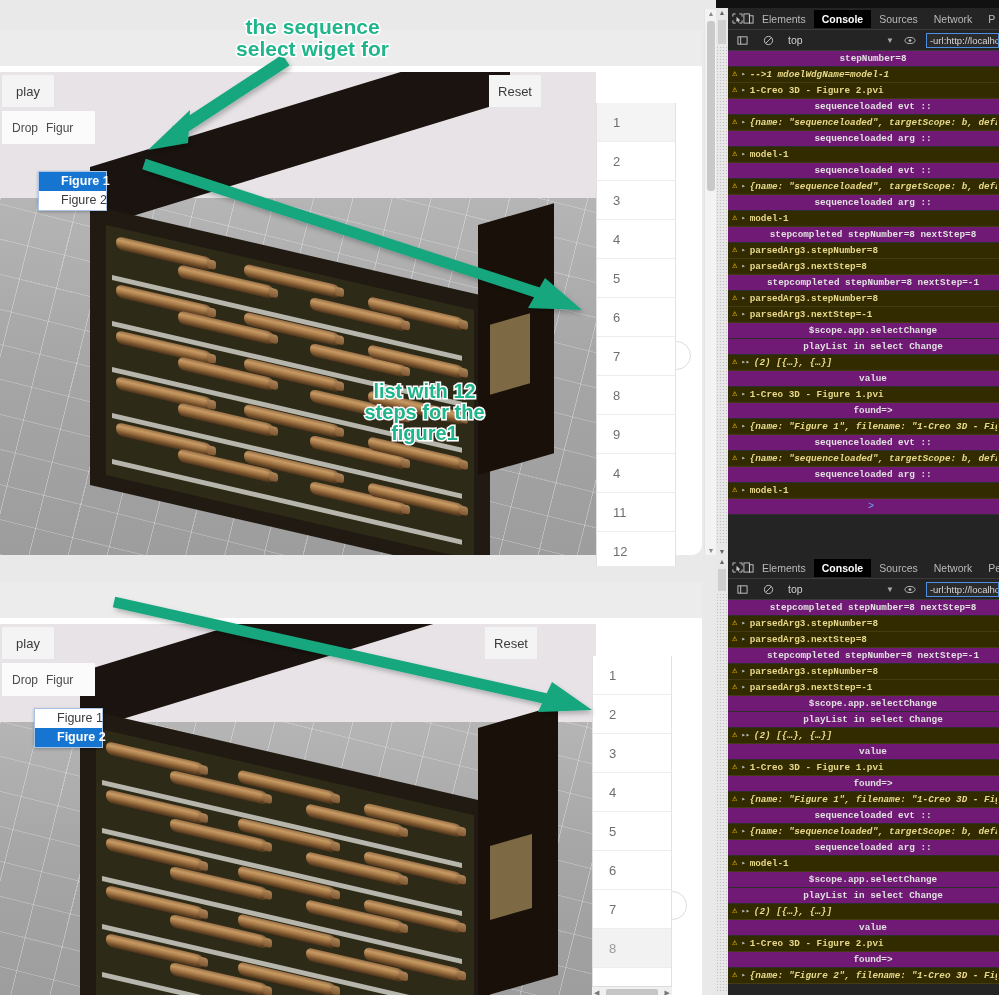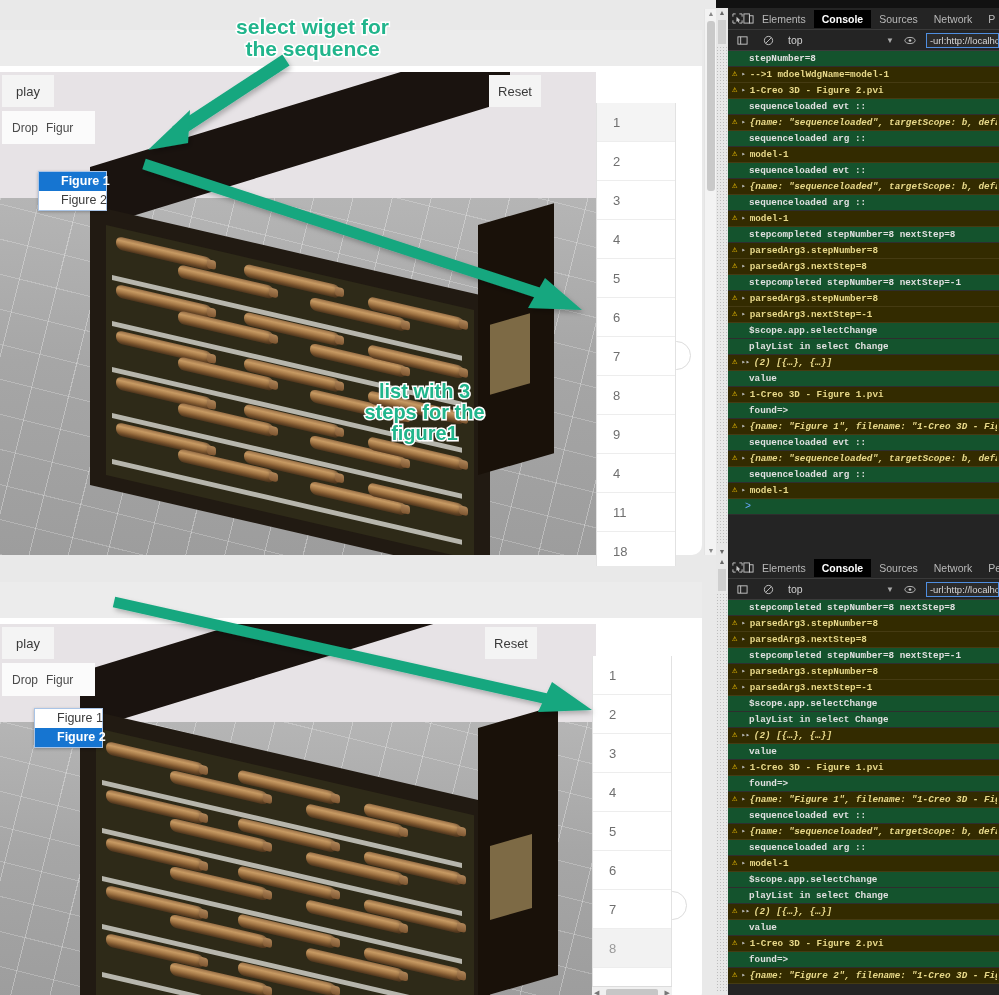--- a/index.html
+++ b/index.html
@@ -191,21 +191,21 @@
   .dt-log { position:absolute; left:0; right:0; overflow:hidden; }
   .logrow {
     display:flex; align-items:flex-start; gap:4px;
     padding:1px 2px 1px 4px;
     font-family:"Liberation Mono", monospace;
     font-size:9.3px; line-height:13px;
     border-bottom:1px solid #2e2e2e;
     min-height:14px;
   }
   .logrow.warn { background:#332b00; color:#e8d98a; border-bottom:1px solid #453b12; }
-  .logrow.plain { background:#14532d; color:#e0e0e0; }
+  .logrow.plain { background:#701a75; color:#e0e0e0;justify-content:center; }
   .logrow .warnico { color:#f0c000; font-size:9px; line-height:12px; }
   .logrow .tri { color:#bdbdbd; font-size:7px; line-height:13px; }
   .logrow .txt { white-space:nowrap; overflow:hidden; }
   .ital { font-style:italic; }
   .prompt { color:#6aa9ff; font-family:"Liberation Mono", monospace; font-size:10px; }
 
   
   .anno-text {
     position:absolute; color:#21b58c; font-weight:bold;
     font-family:"Liberation Sans", sans-serif;
@@ -305,21 +305,21 @@
         <div class="step">2</div>
         <div class="step">3</div>
         <div class="step">4</div>
         <div class="step">5</div>
         <div class="step">6</div>
         <div class="step">7</div>
         <div class="step">8</div>
         <div class="step">9</div>
         <div class="step">4</div>
         <div class="step">11</div>
-        <div class="step">18</div>
+        <div class="step">12</div>
       </div>
 
       <div class="circle-btn" style="left:676px; top:311px; width:29px; height:29px;"></div>
     </div>
 
     <div class="page-scrollbar" style="left:704px; top:9px; height:546px;">
       <div class="pcap" style="top:1px;">▲</div>
       <div class="pthumb" style="top:12px; height:170px;"></div>
       <div class="pcap" style="bottom:1px;">▼</div>
     </div>
@@ -470,21 +470,21 @@
         <span class="dt-filter">-url:http://localhost:30</span>
       </div>
       <div class="dt-log" id="dt-log-top" style="top:43px; bottom:0;">
           <div class="logrow plain">
             <span style="width: 9px;"></span>
             <span class="txt" style="font-weight: bold; padding-left: 4px;">stepNumber=8</span>
           </div>
           <div class="logrow warn">
             <span class="warnico">⚠</span>
             <span class="tri">▸</span>
-            <span class="txt" style="font-weight: bold;">--&gt;1 mdoelWdgName=model-1</span>
+            <span class="txt" style="font-weight: bold; font-style: italic;">--&gt;1 mdoelWdgName=model-1</span>
           </div>
           <div class="logrow warn">
             <span class="warnico">⚠</span>
             <span class="tri">▸</span>
             <span class="txt" style="font-weight: bold;">1-Creo 3D - Figure 2.pvi</span>
           </div>
           <div class="logrow plain">
             <span style="width: 9px;"></span>
             <span class="txt" style="font-weight: bold; padding-left: 4px;">sequenceloaded evt ::</span>
           </div>
@@ -772,32 +772,32 @@
       <filter id="sh1" x="-30%" y="-30%" width="180%" height="180%">
         <feDropShadow dx="2" dy="3" stdDeviation="2.5" flood-color="#000" flood-opacity="0.25"></feDropShadow>
       </filter>
     </defs>
     <g filter="url(#sh1)">
       <path d="M196 20 L86 92" stroke="#16a77f" stroke-width="13" stroke-linecap="butt" fill="none"></path>
       <path d="M58 110 L100 70 L98 103 Z" fill="#16a77f"></path>
     </g>
   </svg>
   <div class="anno-text" style="left:205px; top:16px; width:215px; font-size:21px;">
+    <div>the sequence</div>
     <div>select wiget for</div>
-    <div>the sequence</div>
   </div>
 
   <svg class="arrow-svg" style="left:130px; top:150px; width:470px; height:180px;" viewBox="0 0 470 180">
     <g filter="url(#sh1)">
       <path d="M14 14 L418 146" stroke="#16a77f" stroke-width="11" stroke-linecap="butt" fill="none"></path>
       <path d="M452 160 L398 158 L415 128 Z" fill="#16a77f"></path>
     </g>
   </svg>
   <div class="anno-text" style="left:332px; top:381px; width:185px; font-size:20px;">
-    <div>list with 3</div>
+    <div>list with 12</div>
     <div>steps for the</div>
     <div>figure1</div>
   </div>
 
   <svg class="arrow-svg" style="left:100px; top:590px; width:510px; height:130px;" viewBox="0 0 510 130">
     <g filter="url(#sh1)">
       <path d="M14 12 L452 110" stroke="#16a77f" stroke-width="11" stroke-linecap="butt" fill="none"></path>
       <path d="M492 120 L438 122 L452 92 Z" fill="#16a77f"></path>
     </g>
   </svg>

